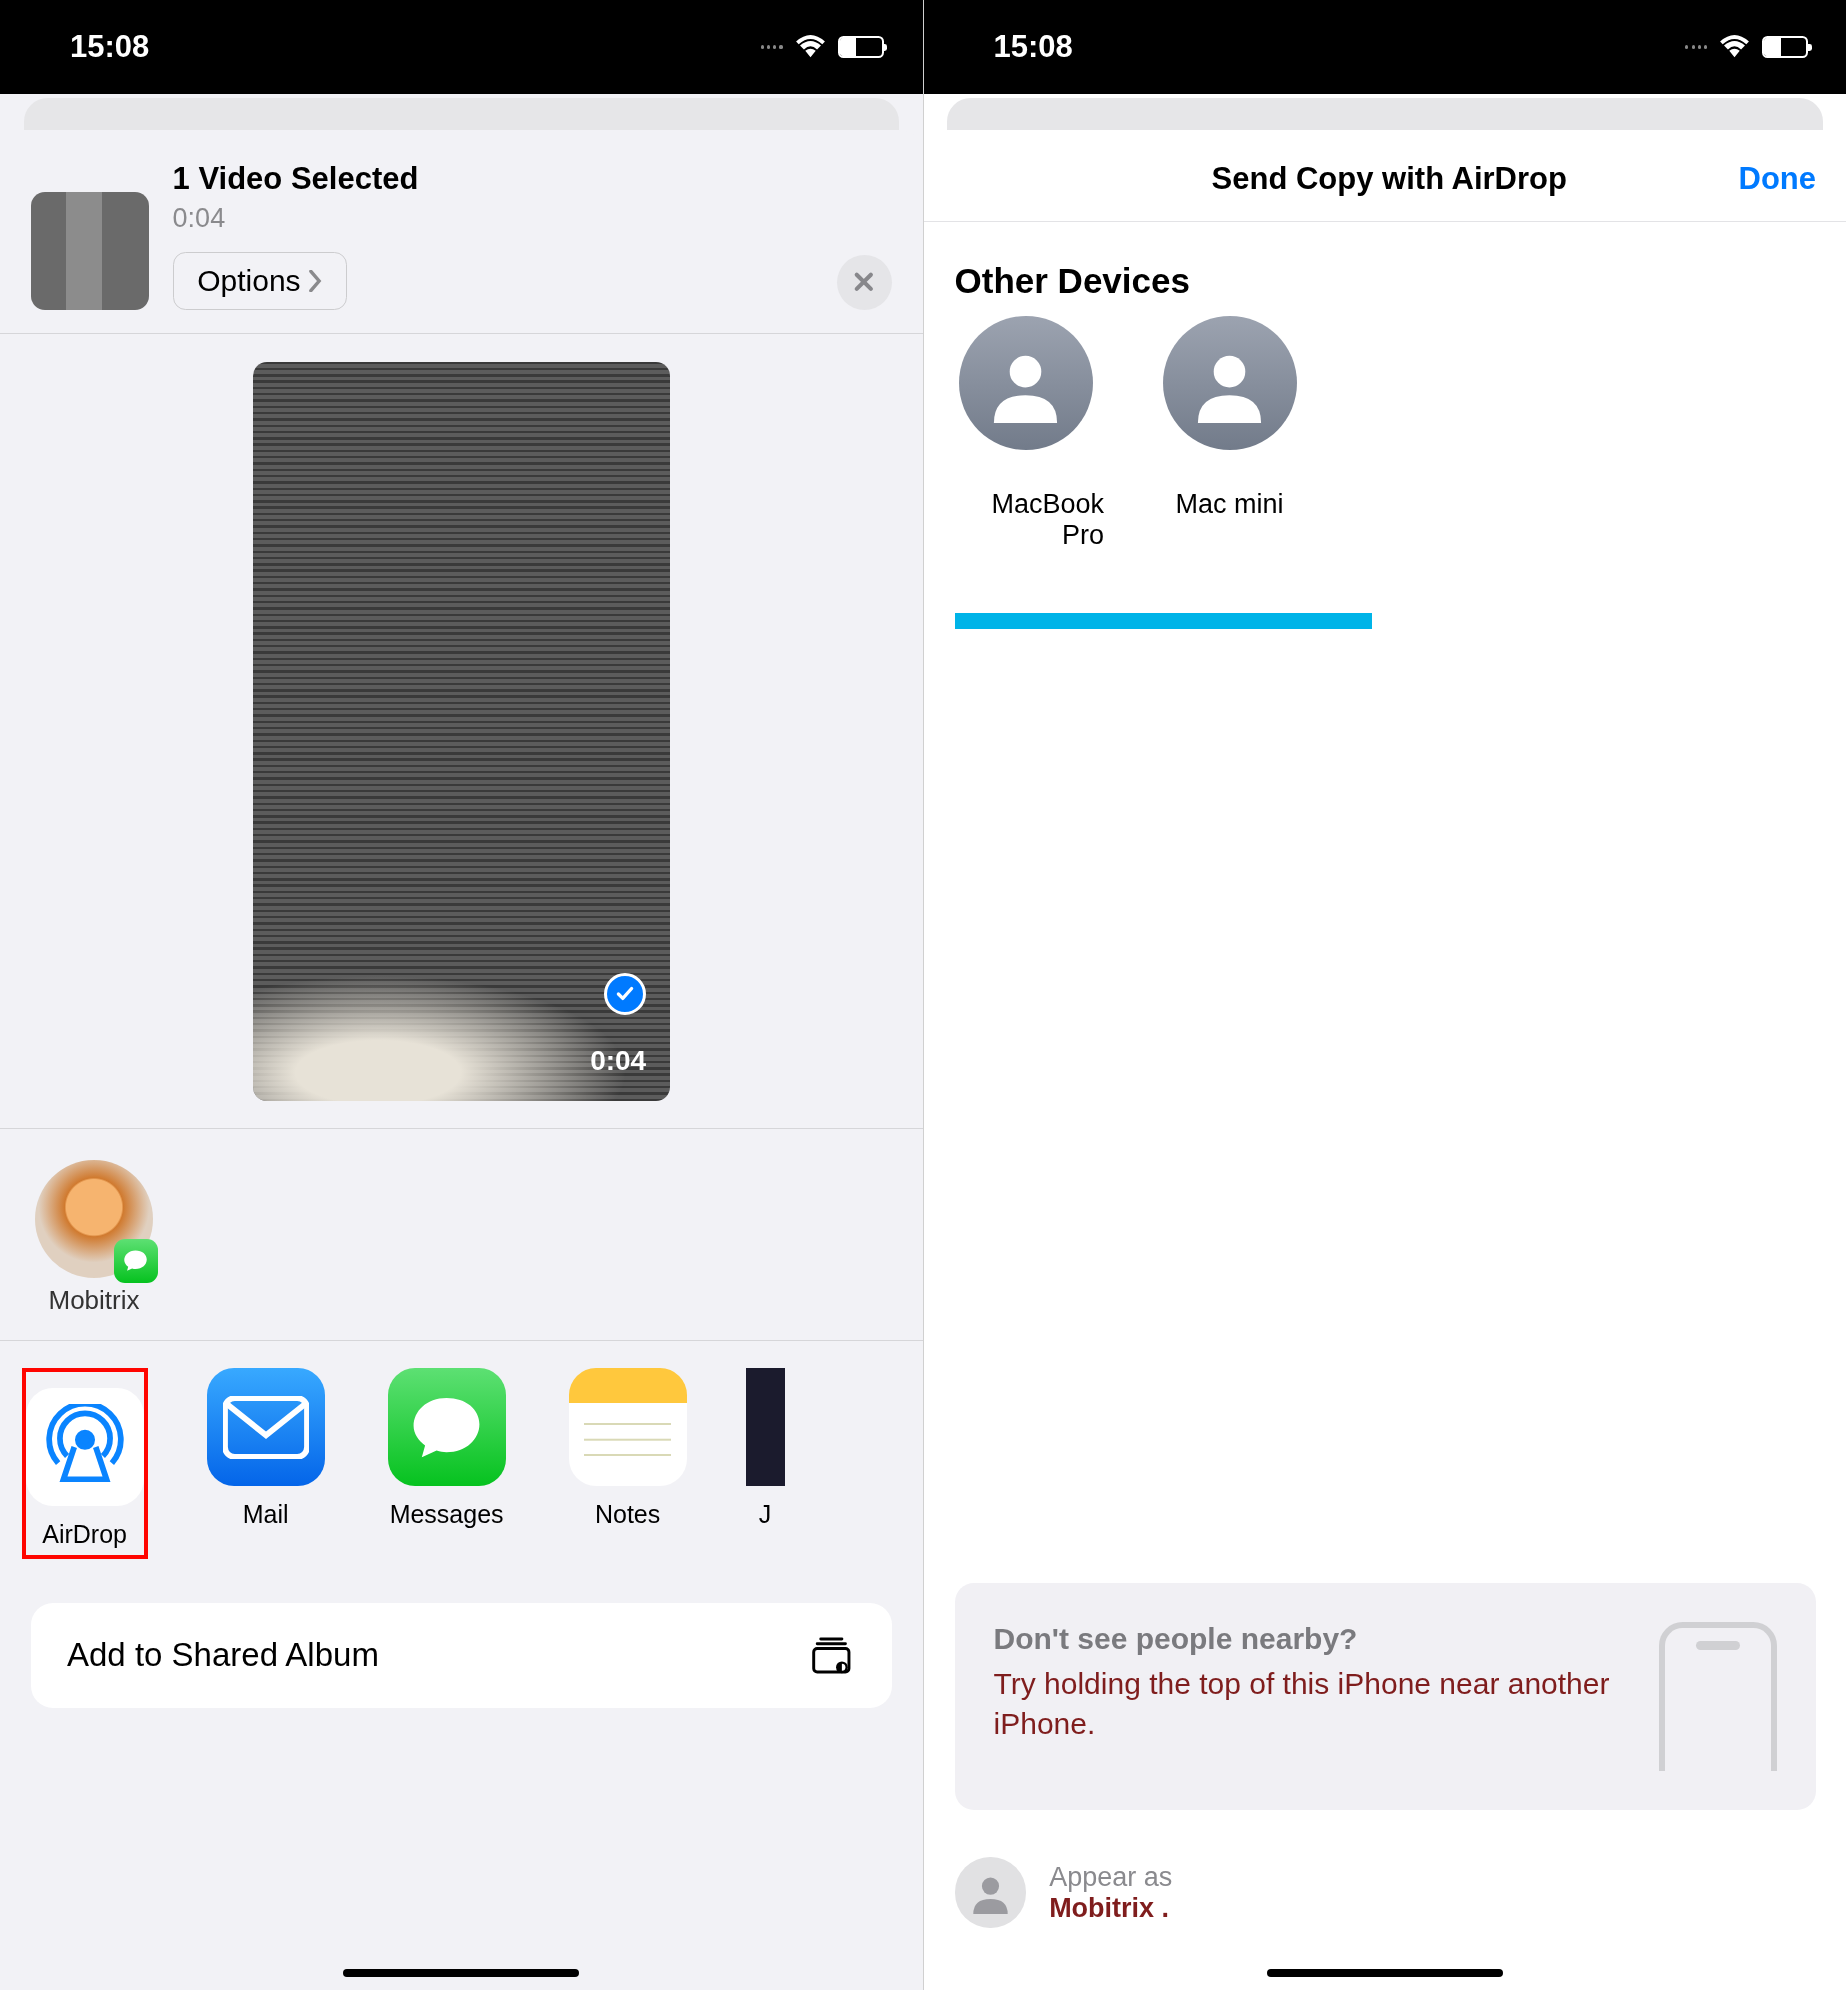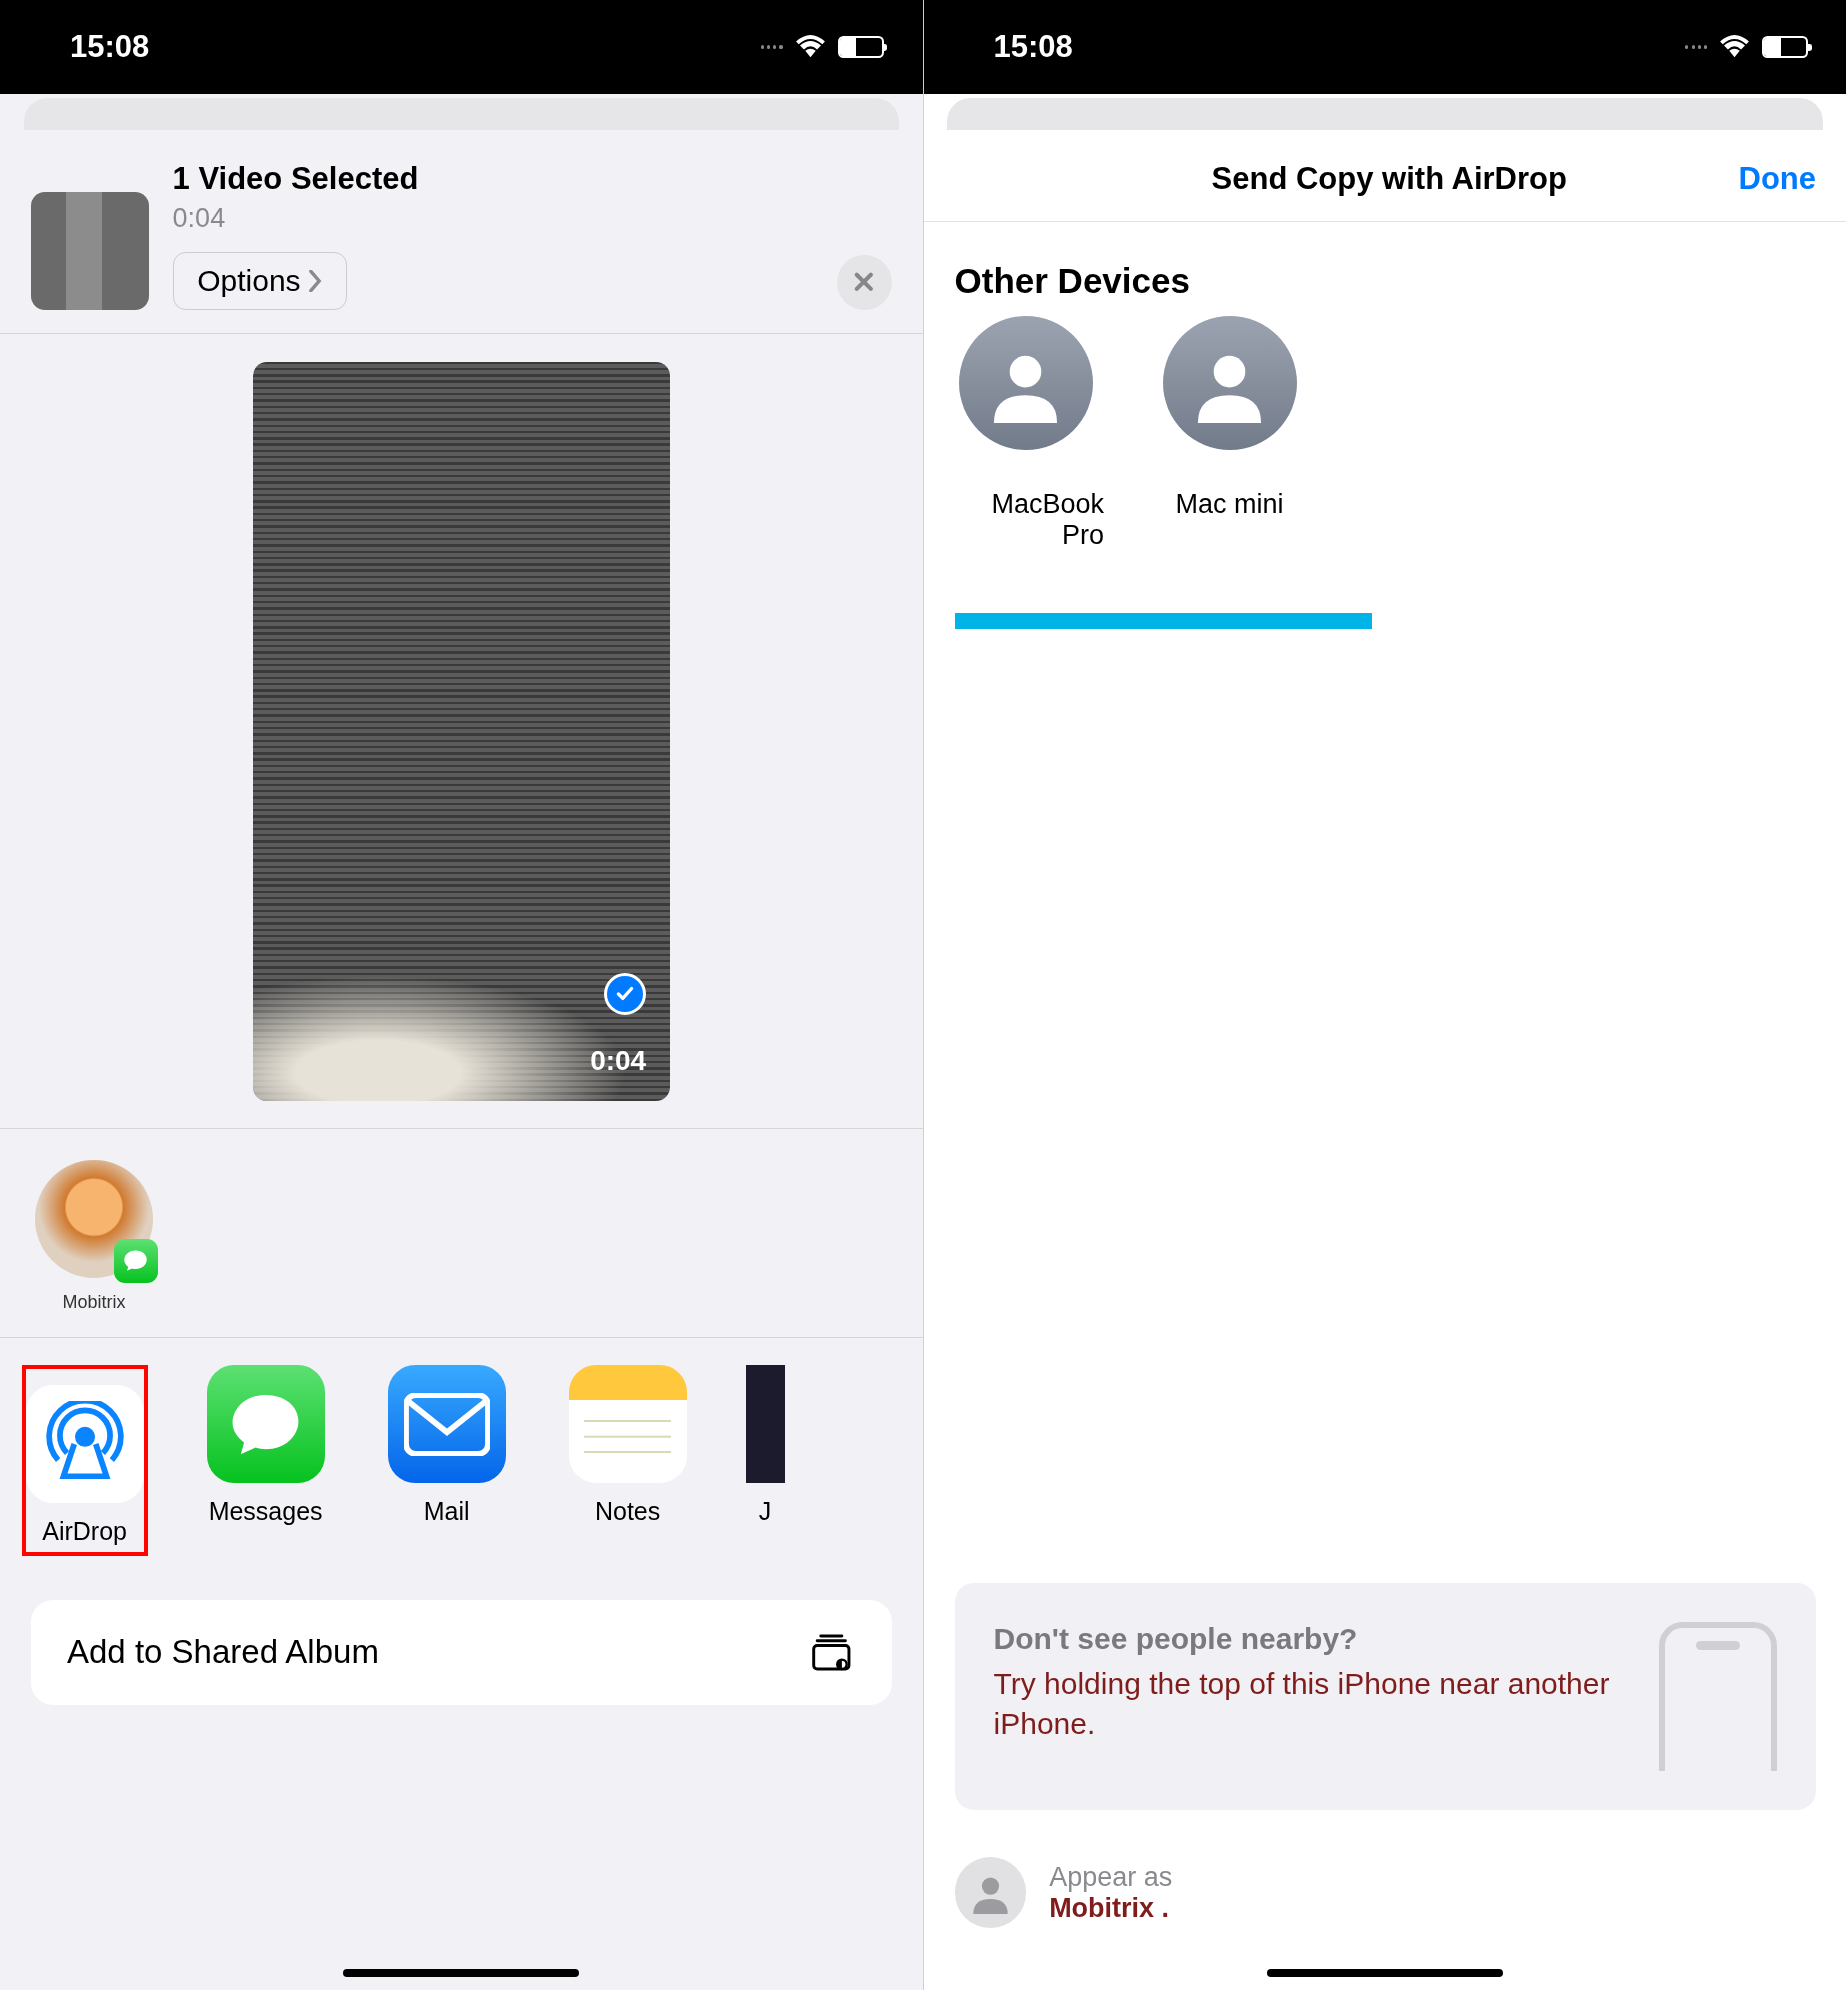--- a/index.html
+++ b/index.html
@@ -158,21 +158,21 @@
   border-radius: 59px;
 }
 .avatar .msg-badge {
   position: absolute;
   bottom: -4.7px; right: -4.7px;
   width: 44px; height: 44px;
   background: linear-gradient(180deg, #5de073, #06c21f);
   border-radius: 11px;
   display: flex; align-items: center; justify-content: center;
 }
-.contact-name { font-size: 18px; color: #333; margin-top: 14px; }
+.contact-name { font-size: 26px; color: #333; margin-top: 7px; }
 
 
 .apps-row {
   border-top: 0.8px solid #d6d6d9;
   padding: 27.5px 3.9px 19.7px 31px;
   display: flex;
   gap: 55px;
 }
 .app-item {
   display: flex;
@@ -397,36 +397,36 @@
               <g fill="none" stroke="#0a84ff" stroke-width="3.2">
                 <circle cx="24" cy="20" r="4" fill="#0a84ff"></circle>
                 <path d="M14 29 A14 14 0 1 1 34 29"></path>
                 <path d="M9 33 A20 20 0 1 1 39 33"></path>
                 <path d="M18 24 L12 42 L36 42 L30 24" fill="none"></path>
               </g>
             </svg>
         </div>
         <span class="app-label">AirDrop</span>
       </div>
-      <div class="app-item messages">
-        <div class="app-icon">
-          <svg width="79" height="79" viewBox="0 0 24 24">
-              <path d="M12 3 C6 3 2 7 2 11.5 C2 14 3.5 16 5.5 17.5 L4.5 21 L9 19 C10 19.3 11 19.5 12 19.5 C18 19.5 22 15.5 22 11 C22 6.5 18 3 12 3 Z" fill="#fff"></path>
-            </svg>
-        </div>
-        <span class="app-label">Messages</span>
-      </div>
       <div class="app-item mail">
         <div class="app-icon">
           <svg width="86" height="63" viewBox="0 0 44 32">
               <rect x="1" y="1" width="42" height="30" rx="5" fill="none" stroke="#fff" stroke-width="3"></rect>
               <path d="M2 4 L22 20 L42 4" fill="none" stroke="#fff" stroke-width="3"></path>
             </svg>
         </div>
         <span class="app-label">Mail</span>
+      </div>
+      <div class="app-item messages">
+        <div class="app-icon">
+          <svg width="79" height="79" viewBox="0 0 24 24">
+              <path d="M12 3 C6 3 2 7 2 11.5 C2 14 3.5 16 5.5 17.5 L4.5 21 L9 19 C10 19.3 11 19.5 12 19.5 C18 19.5 22 15.5 22 11 C22 6.5 18 3 12 3 Z" fill="#fff"></path>
+            </svg>
+        </div>
+        <span class="app-label">Messages</span>
       </div>
       <div class="app-item notes">
         <div class="app-icon"></div>
         <span class="app-label">Notes</span>
       </div>
       <div class="app-item cut-app" style="width:39px;overflow:hidden">
         <div class="app-icon"></div>
         <span class="app-label">J</span>
       </div>
     </div>

